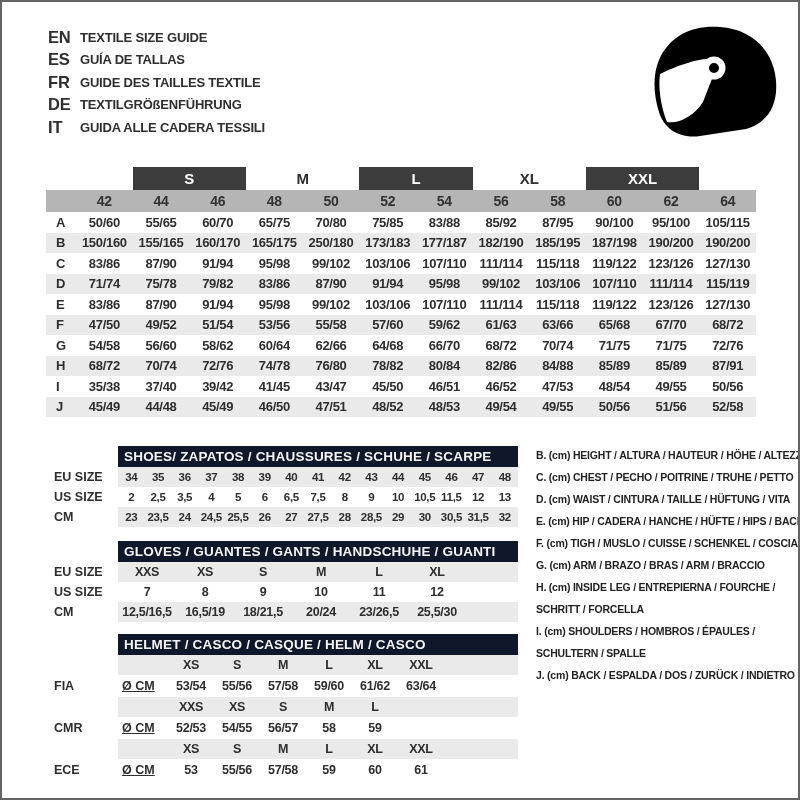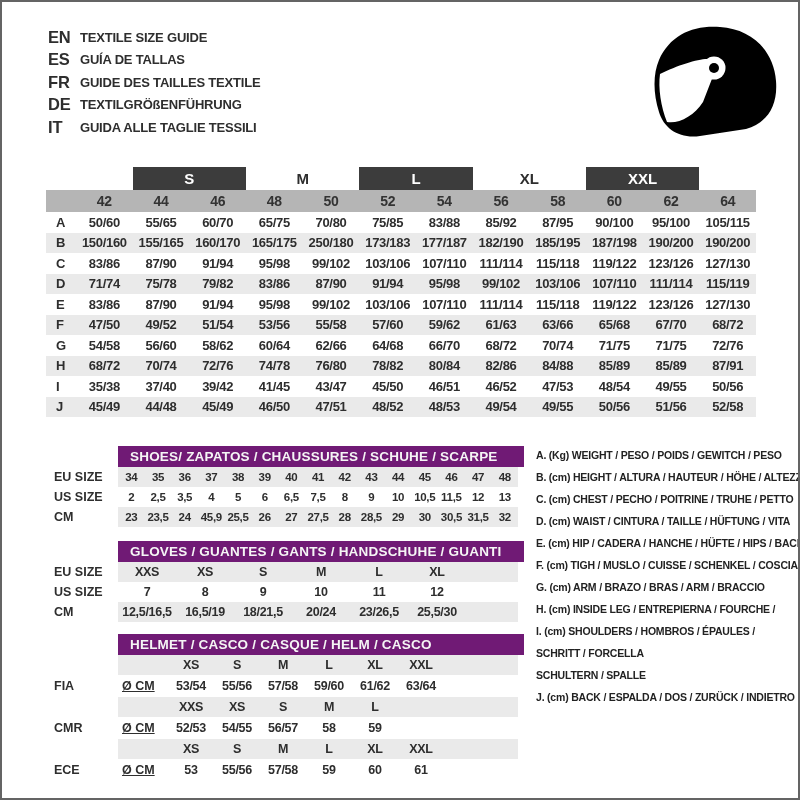--- a/index.html
+++ b/index.html
@@ -28,22 +28,22 @@
   .mt-row { height:20.5px; }
   .mt-row.shaded { background:#eaeaea; }
   .cell { display:flex; align-items:center; justify-content:center; font-weight:bold; font-size:13px; letter-spacing:-0.3px; white-space:nowrap; }
   .cell.label { justify-content:flex-start; padding-left:10px; }
 
   
   .sub { position:absolute; left:46px; width:480px; }
   #shoes  { top:446px; }
   #gloves { top:541px; }
   #helmet { top:634px; }
-  .sub-title { margin-left:72px; width:394px; height:21px; background:#701a75; color:#f5f5f5;
-    display:flex; align-items:center; padding-left:12px; font-weight:bold; font-size:13.5px;
+  .sub-title { margin-left:72px; width:394px; height:21px; background:#0f172a; color:#f5f5f5;
+    display:flex; align-items:center; padding-left:6px; font-weight:bold; font-size:13.5px;
     letter-spacing:0.2px; white-space:nowrap; }
   .sub-row { display:flex; height:20px; }
   .sub-row.hval { height:22px; }
   .sub-label { width:72px; display:flex; align-items:center; font-weight:bold; font-size:12.5px; padding-left:8px; box-sizing:border-box; }
   .sub-body { width:400px; display:flex; }
   .sub-row.shaded .sub-body, .sub-body.shaded-body { background:#eaeaea; }
   .scell { flex:1; font-size:11.5px; }
   .gcell { width:58px; flex:none; font-size:12.5px; }
   .hunit { width:50px; flex:none; display:flex; align-items:center; padding-left:4px; font-weight:bold; font-size:12.5px; box-sizing:border-box;text-decoration:underline; }
   .hcell { width:46px; flex:none; font-size:12.5px; }
@@ -69,21 +69,21 @@
     <div class="lang-row">
       <div class="lang-code">FR</div>
       <div class="lang-title">GUIDE DES TAILLES TEXTILE</div>
     </div>
     <div class="lang-row">
       <div class="lang-code">DE</div>
       <div class="lang-title">TEXTILGRÖßENFÜHRUNG</div>
     </div>
     <div class="lang-row">
       <div class="lang-code">IT</div>
-      <div class="lang-title">GUIDA ALLE TAGLIE TESSILI</div>
+      <div class="lang-title">GUIDA ALLE CADERA TESSILI</div>
     </div>
   </div>
 
 <div class="helmet-art">
   <svg viewBox="0 0 132 114" width="132" height="114">
     <path d="M70 3 C102 5 124 27 126 57 C128 82 117 99 96 105 L50 112 C30 115 14 105 9 88 C3 69 3 50 9 36 C20 11 43 1 70 3 Z" fill="#000000"></path>
     <path d="M10 50 C28 41 50 34 59 35 C66 36 68 41 65 47 L53 78 C44 92 29 100 17 98 C11 83 8 64 10 50 Z" fill="#ffffff"></path>
     <circle cx="64" cy="44" r="11.5" fill="#ffffff"></circle>
     <circle cx="64" cy="44" r="5" fill="#000000"></circle>
   </svg>
@@ -308,21 +308,21 @@
           <div class="cell scell">12</div>
           <div class="cell scell">13</div>
         </div>
       </div>
       <div class="sub-row shaded">
         <div class="sub-label">CM</div>
         <div class="sub-body">
           <div class="cell scell">23</div>
           <div class="cell scell">23,5</div>
           <div class="cell scell">24</div>
-          <div class="cell scell">45,9</div>
+          <div class="cell scell">24,5</div>
           <div class="cell scell">25,5</div>
           <div class="cell scell">26</div>
           <div class="cell scell">27</div>
           <div class="cell scell">27,5</div>
           <div class="cell scell">28</div>
           <div class="cell scell">28,5</div>
           <div class="cell scell">29</div>
           <div class="cell scell">30</div>
           <div class="cell scell">30,5</div>
           <div class="cell scell">31,5</div>
@@ -441,25 +441,24 @@
           <div class="cell hcell">57/58</div>
           <div class="cell hcell">59</div>
           <div class="cell hcell">60</div>
           <div class="cell hcell">61</div>
         </div>
       </div>
     </div>
 </div>
 
 <div class="legend" id="legend">
-    <div class="legend-line">A. (Kg) WEIGHT / PESO / POIDS / GEWITCH / PESO</div>
     <div class="legend-line">B. (cm) HEIGHT / ALTURA / HAUTEUR / HÖHE / ALTEZZA</div>
     <div class="legend-line">C. (cm) CHEST / PECHO / POITRINE / TRUHE / PETTO</div>
     <div class="legend-line">D. (cm) WAIST / CINTURA / TAILLE / HÜFTUNG / VITA</div>
     <div class="legend-line">E. (cm) HIP / CADERA / HANCHE / HÜFTE / HIPS / BACINO</div>
     <div class="legend-line">F. (cm) TIGH / MUSLO / CUISSE / SCHENKEL / COSCIA</div>
     <div class="legend-line">G. (cm) ARM / BRAZO / BRAS / ARM / BRACCIO</div>
     <div class="legend-line">H. (cm) INSIDE LEG / ENTREPIERNA / FOURCHE /</div>
+    <div class="legend-line">SCHRITT / FORCELLA</div>
     <div class="legend-line">I. (cm) SHOULDERS / HOMBROS / ÉPAULES /</div>
-    <div class="legend-line">SCHRITT / FORCELLA</div>
     <div class="legend-line">SCHULTERN / SPALLE</div>
     <div class="legend-line">J. (cm) BACK / ESPALDA / DOS / ZURÜCK / INDIETRO</div>
   </div>
 
 </body></html>

